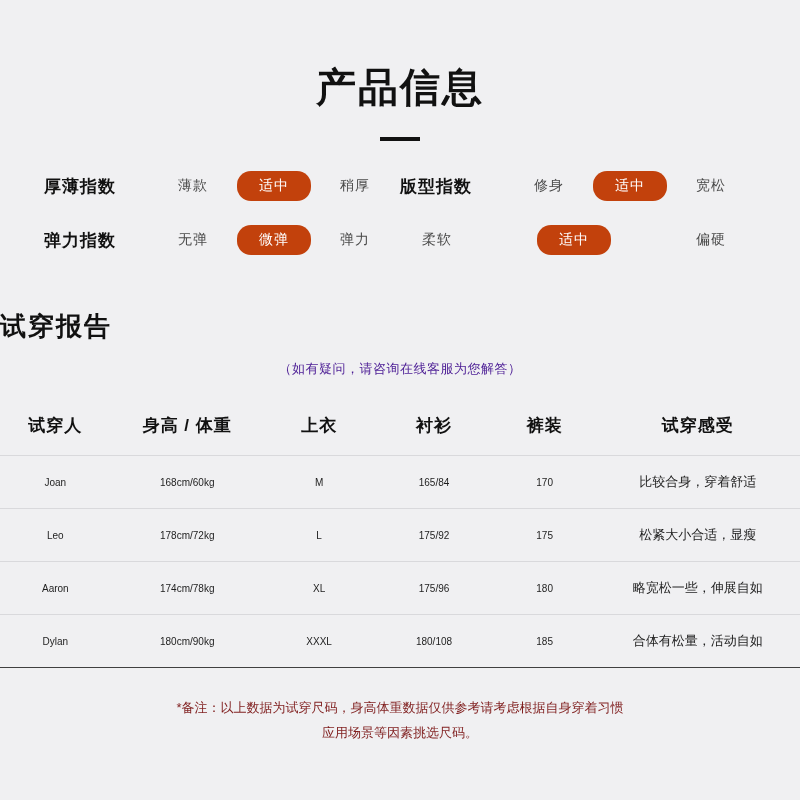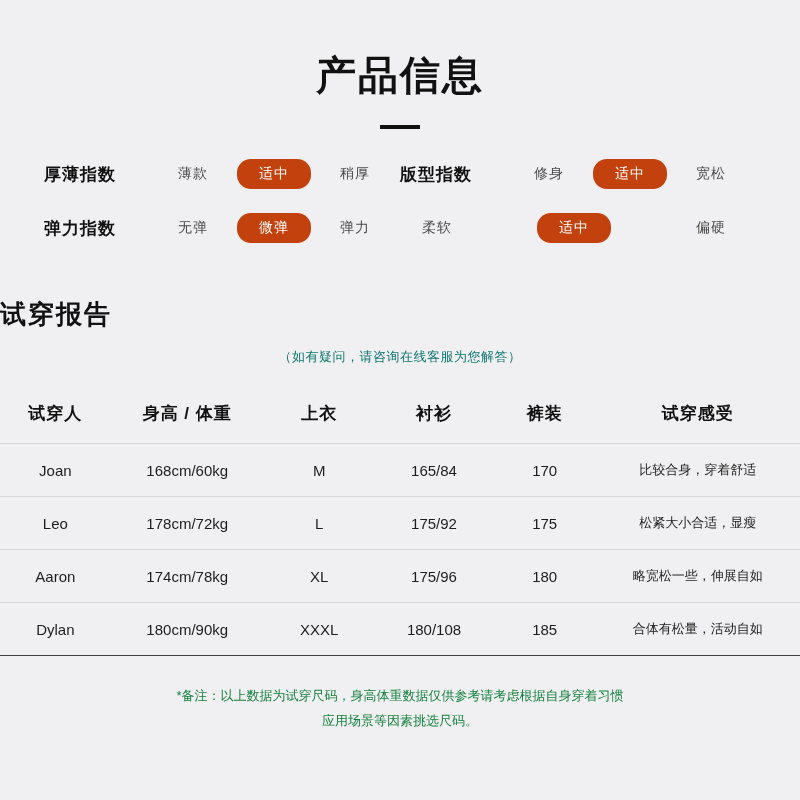--- a/index.html
+++ b/index.html
@@ -20,21 +20,21 @@
     height: 800px;
     box-sizing: border-box;
   }
 
   
   .title {
     text-align: center;
     font-size: 40px;
     font-weight: bold;
     letter-spacing: 2px;
-    padding-top: 48px;
+    padding-top: 60px;
     color: #111;
   }
   .title-rule {
     width: 40px;
     height: 4px;
     background: #111;
     margin: 22px auto 0 auto;
   }
 
   
@@ -85,42 +85,42 @@
   .report-title {
     font-size: 26px;
     font-weight: bold;
     margin-top: 54px;
     letter-spacing: 2px;
     color: #111;
   }
   .report-sub {
     text-align: center;
     font-size: 13px;
-    color: #0f766e;
+    color: #4c1d95;
     margin-top: 16px;
     letter-spacing: 0.5px;
   }
 
   
   .tbl {
     width: 100%;
     border-collapse: collapse;
     margin-top: 26px;
     table-layout: fixed;
   }
   .tbl th {
     font-size: 17px;
     font-weight: bold;
     color: #111;
     padding: 10px 0 18px 0;
     text-align: center;
     letter-spacing: 1px;
   }
   .tbl td {
-    font-size: 15px;
+    font-size: 10px;
     color: #1d1d1d;
     text-align: center;
     padding: 17px 0;
     border-top: 1px solid #d9d9dc;
   }
   .tbl tr.row-last td {
     border-bottom: 1px solid #404040;
   }
   .col-person { width: 13%; }
   .col-size   { width: 18%; }
@@ -129,21 +129,21 @@
   .col-pants  { width: 12%; }
   .col-feel   { width: 24%; }
   .tbl td.feel { font-size: 13px; }
 
   
   .footnote {
     margin-top: 28px;
     text-align: center;
     font-size: 13px;
     line-height: 1.9;
-    color: #15803d;
+    color: #7f1d1d;
     padding: 0 70px;
   }
 </style>
 </head>
 <body>
 
 <div class="page">
 
   <div class="title">产品信息</div>
   <div class="title-rule"></div>

